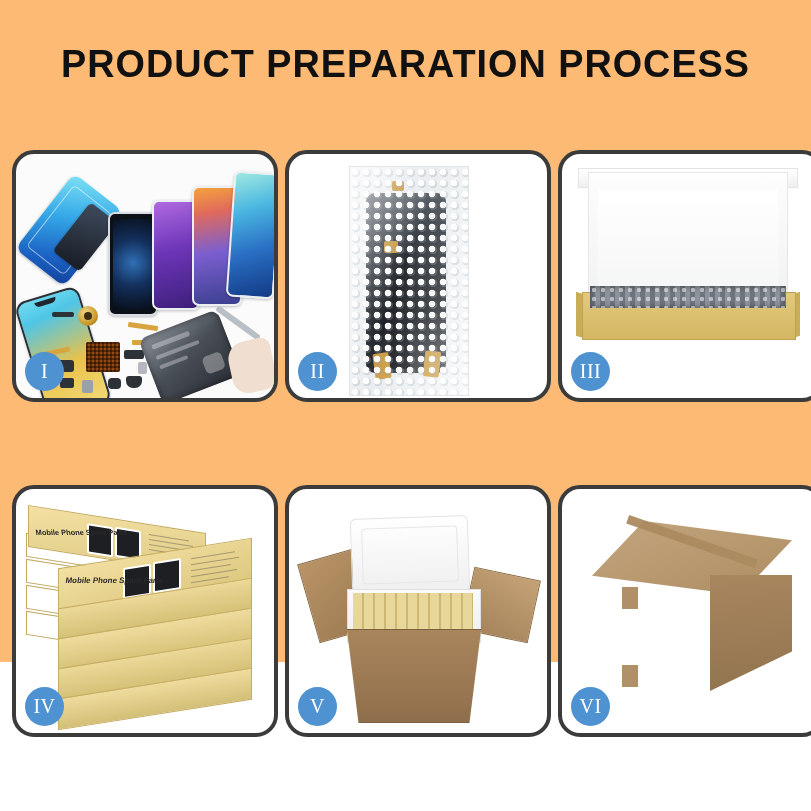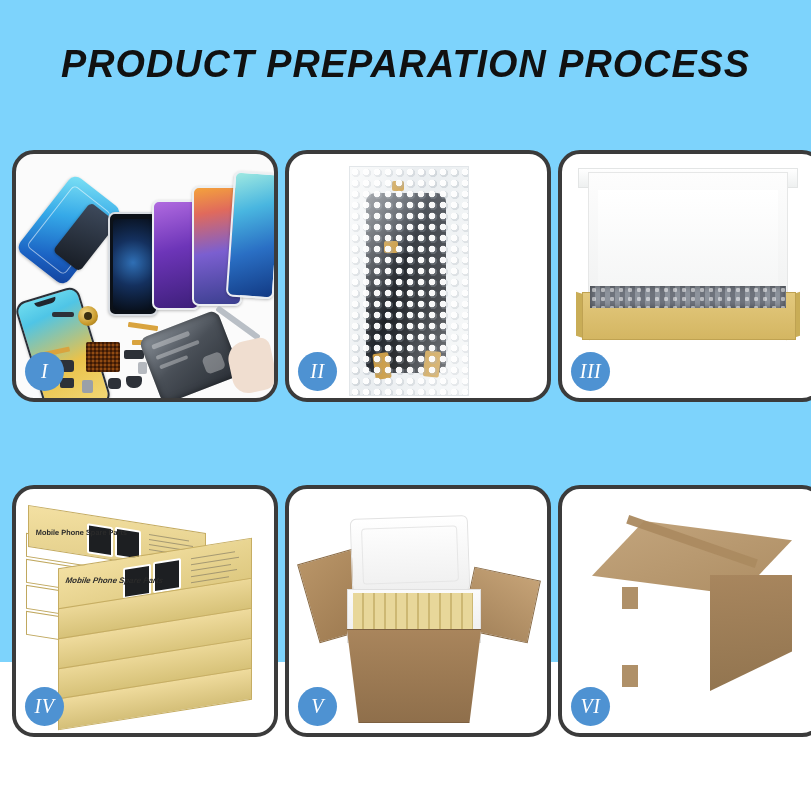--- a/index.html
+++ b/index.html
@@ -1,17 +1,17 @@
 <!DOCTYPE html>
 <html><head>
 <meta charset="utf-8">
 <style>
   html,body{margin:0;padding:0;background:#ffffff;}
   body{width:811px;height:811px;overflow:hidden;font-family:"Liberation Sans",sans-serif;}
-  .page{position:relative;width:811px;height:662px;background:#7dd3fc;box-sizing:border-box;font-style:italic;}
+  .page{position:relative;width:811px;height:662px;background:#fdba74;box-sizing:border-box;}
 
   
   .header{padding-top:44px;text-align:center;}
   .title{
     font-family:"Liberation Sans",sans-serif;
     font-weight:700;font-size:39px;letter-spacing:1.0px;
     color:#111;line-height:1.05;white-space:nowrap;
     transform:scaleX(0.97);
   }
   .subtitle{

